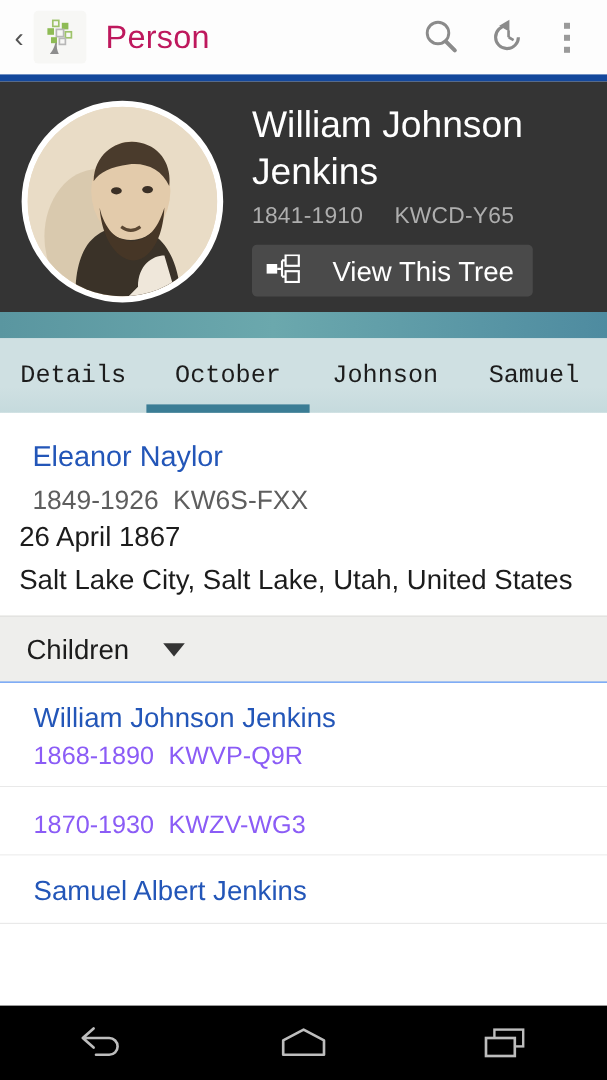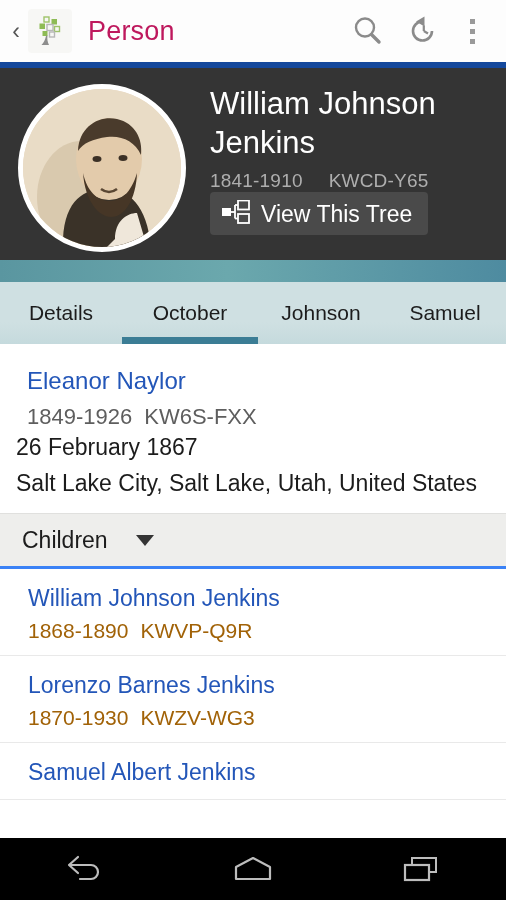--- a/index.html
+++ b/index.html
@@ -58,35 +58,35 @@
     border: 5px solid #ffffff; overflow: hidden; background: #e8d8c3; z-index: 5;
   }
   .person-info { margin-left: 210px; padding-top: 16px; }
   .person-name {
     color: #ffffff; font-size: 31px; line-height: 39px; font-weight: 400;
     max-width: 285px;
   }
   .person-meta { color: #aeaeae; font-size: 19px; margin-top: 8px; letter-spacing: .2px; }
   .person-meta .mid { display: inline-block; width: 26px; }
   .tree-btn {
-    display: inline-flex; align-items: center; gap: 11px;
+    margin-top: 12px; display: inline-flex; align-items: center; gap: 27px;
     background: #4a4a4a; border-radius: 4px; padding: 8px 16px 8px 12px;
     border: none; cursor: pointer;
   }
   .tree-btn-label { color: #fff; font-size: 23px; line-height: 24px; }
 
   
   .teal-strip {
     height: 22px;
     background: linear-gradient(to right, #5a96a0 0%, #6ba8ad 45%, #4e8ba0 100%);
   }
   .tabbar {
     height: 62px; position: relative;
     background: linear-gradient(to bottom, #cfe0e2 0%, #cfe0e2 65%, #c5dadd 100%);
-    display: flex; align-items: flex-end;
+    display: flex; align-items: flex-end; font-family: Liberation Mono, monospace;
   }
   .tab {
     font-size: 21px; color: #1c1c1c; cursor: pointer; position: relative;
     height: 100%; display: flex; align-items: center; justify-content: center;
   }
   .tab:nth-child(1) { width: 122px; }
   .tab:nth-child(2) { width: 136px; }
   .tab:nth-child(3) { width: 126px; }
   .tab:nth-child(4) { width: 122px; }
   .tab.active::after {
@@ -107,32 +107,32 @@
   .spouse-text { padding-top: 8px; margin-left: 11px; }
   .spouse-name { font-size: 24px; color: #2356b8; line-height: 30px; cursor: pointer; }
   .spouse-meta { font-size: 22px; color: #5e5e5e; margin-top: 8px; text-align: center; }
   .spouse-meta .mid { display: inline-block; width: 12px; }
   .marriage-date { font-size: 23px; color: #1c1c1c; padding: 0 16px; margin-top: 4px; }
   .marriage-place { font-size: 23px; color: #1c1c1c; padding: 0 16px; margin-top: 9px; }
 
   
   .section-band {
     height: 56px; background: #eeeeec; border-top: 1px solid #e0e0de;
-    border-bottom: 3px solid #3b82f6; display: flex; align-items: center;
+    border-bottom: 1px solid #3b82f6; display: flex; align-items: center;
     padding: 0 22px; cursor: pointer;
   }
   .section-band-label { font-size: 23px; color: #1c1c1c; }
   .caret {
     width: 0; height: 0; margin-left: 28px;
     border-left: 9px solid transparent; border-right: 9px solid transparent;
     border-top: 11px solid #343434;
   }
   .child-row { padding: 14px 28px 12px 28px; border-bottom: 1px solid #e9e9e9; background: #fff; }
   .child-name { font-size: 23px; color: #2356b8; line-height: 30px; cursor: pointer; }
-  .child-meta { font-size: 21px; color: #a16207; margin-top: 6px; }
+  .child-meta { font-size: 21px; color: #8b5cf6; margin-top: 6px; }
   .child-meta .mid { display: inline-block; width: 12px; }
 
   
   .navbar {
     position: absolute; left: 0; bottom: 0; width: 506px; height: 62px;
     background: #000; display: flex; align-items: center; justify-content: space-around;
   }
   .navbtn { width: 110px; display: flex; align-items: center; justify-content: center; cursor: pointer; }
   .scroll-clip { position: absolute; left: 0; top: 0; right: 0; bottom: 62px; overflow: hidden; }
 </style>
@@ -279,38 +279,37 @@
 
   <div class="spouse-block">
     <div class="spouse-top">
       <div class="spouse-text">
         <div class="spouse-name">Eleanor Naylor</div>
         <div class="spouse-meta">
           <span>1849-1926</span><span class="mid"></span><span>KW6S-FXX</span>
         </div>
       </div>
     </div>
-    <div class="marriage-date">26 February 1867</div>
+    <div class="marriage-date">26 April 1867</div>
     <div class="marriage-place">Salt Lake City, Salt Lake, Utah, United States</div>
   </div>
 
   <div class="section-band">
     <span class="section-band-label">Children</span>
     <span class="caret"></span>
   </div>
 
   <div class="child-row">
     <div class="child-name">William Johnson Jenkins</div>
     <div class="child-meta">
       <span>1868-1890</span><span class="mid"></span><span>KWVP-Q9R</span>
     </div>
   </div>
 
   <div class="child-row">
-    <div class="child-name">Lorenzo Barnes Jenkins</div>
     <div class="child-meta">
       <span>1870-1930</span><span class="mid"></span><span>KWZV-WG3</span>
     </div>
   </div>
 
   <div class="child-row">
     <div class="child-name">Samuel Albert Jenkins</div>
   </div>
 
   </div>

